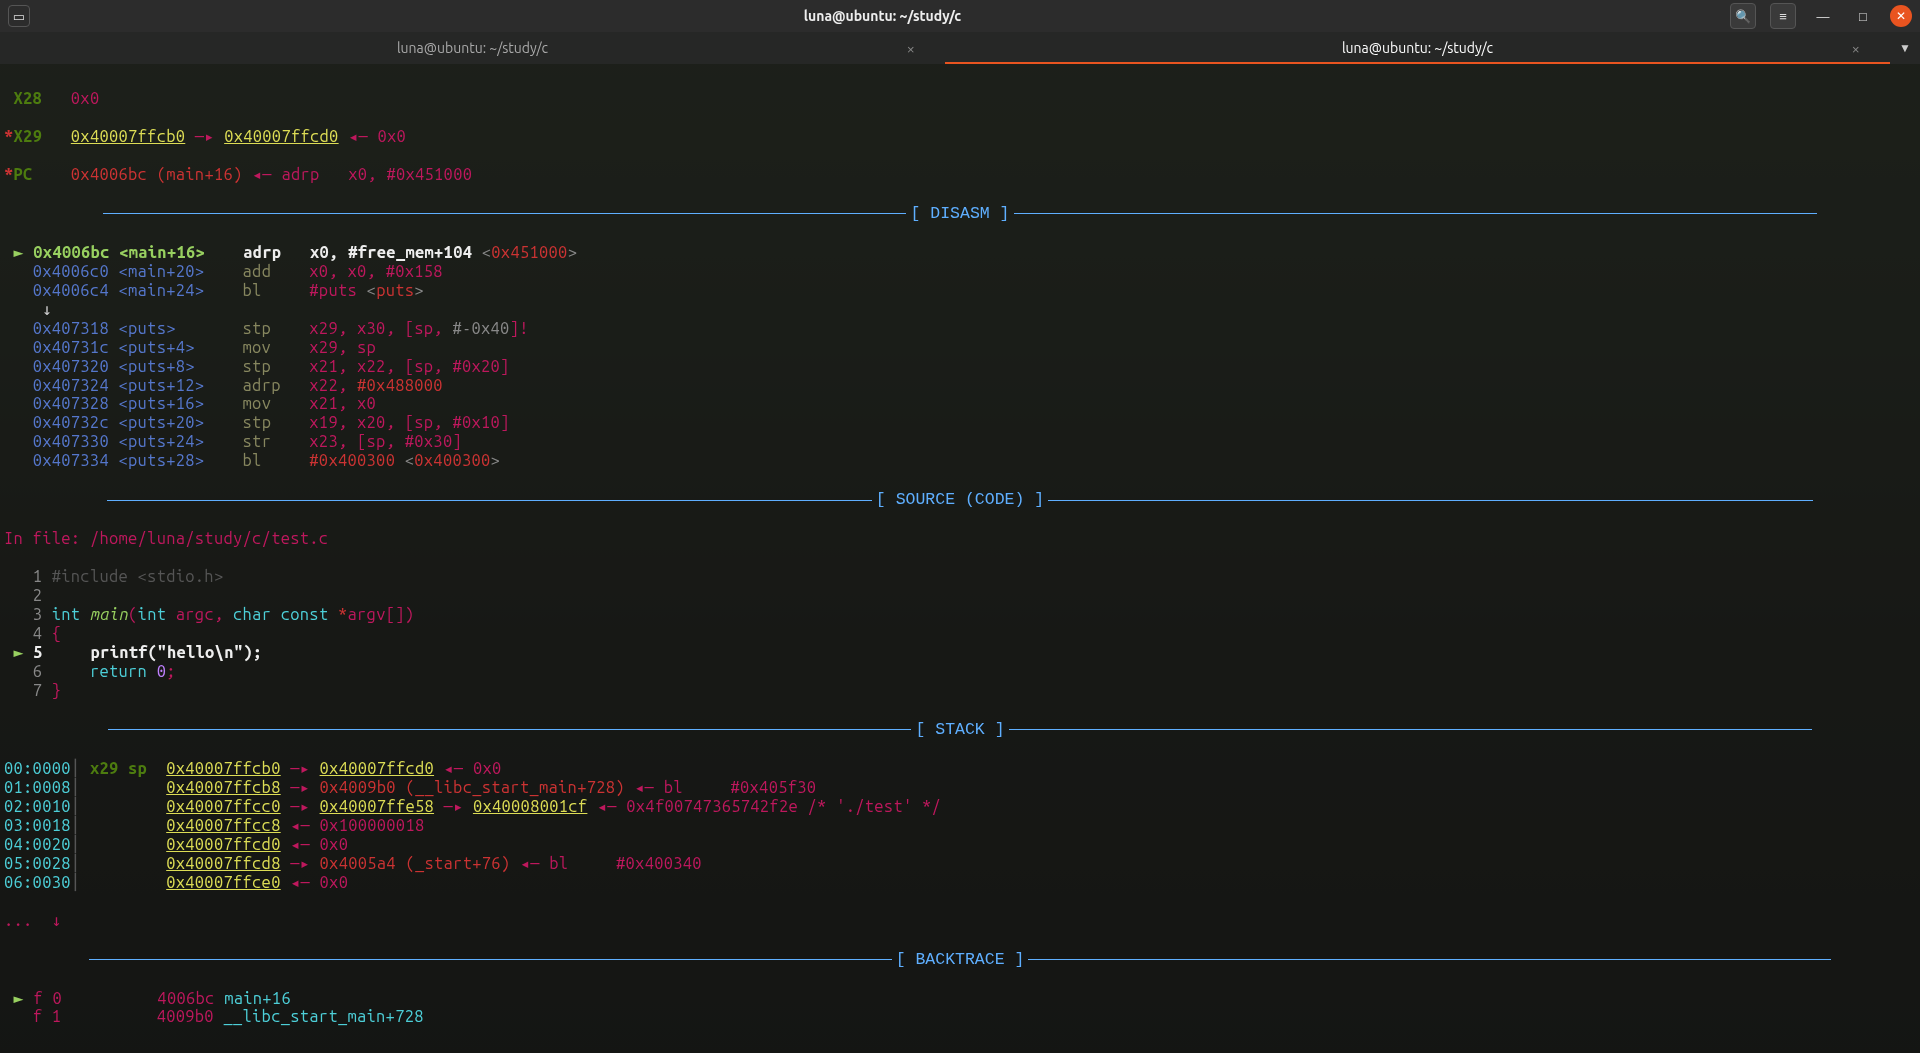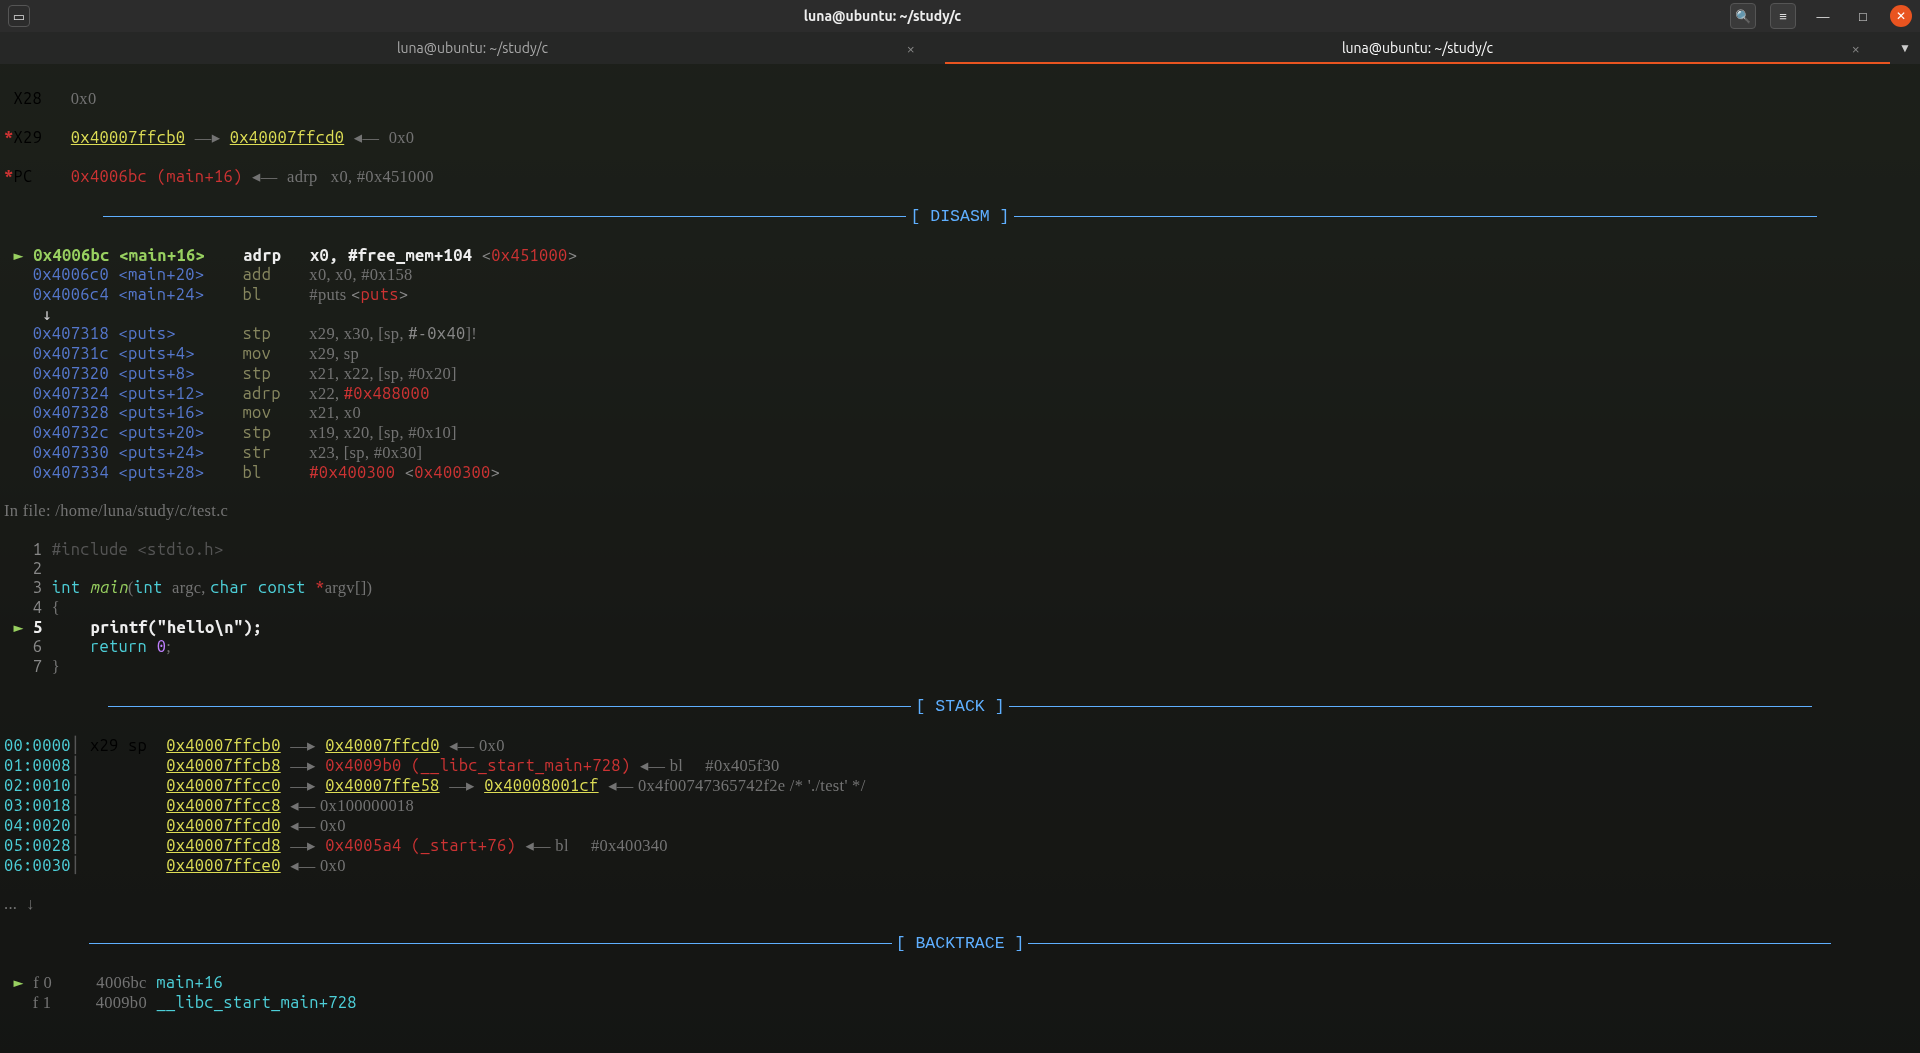--- a/index.html
+++ b/index.html
@@ -121,30 +121,30 @@
 .terminal {
   padding: 6px 4px;
   line-height: 1.15;
   white-space: pre;
   position: relative;
   z-index: 5;
   font-size: 16.5px;
   letter-spacing: 0.3px;
 }
 .line { display: block; }
-.c-cyan { color: #000000; font-weight: normal; }
+.c-cyan { color: #4d7c0f; font-weight: bold; }
 .c-cyan-n { color: #4dcfd8; }
 .c-red { color: #cc3333; font-weight: bold; }
 .c-red-n { color: #cc3333; }
 .c-yellow-u { color: #dddd55; text-decoration: underline; }
 .c-blue { color: #5577cc; }
 .c-gray { color: #555; margin-top: 14px; }
 .c-gray-l { color: #888; }
 .c-white { color: #eee; font-weight: bold; }
-.c-white-n { color: #737373; font-family: Liberation Serif, serif; }
+.c-white-n { color: #be185d; }
 .c-green { color: #98d060; font-weight: bold; }
 .c-green-n { color: #98d060; font-style: italic; }
 .c-olive { color: #87875f; }
 .c-purple { color: #c080ff; }
 .section-hr {
   color: #5fafff;
   text-align: center;
   letter-spacing: 0;
   position: relative;
 }
@@ -190,20 +190,21 @@
   </div>
   <div class="tab-add">▼</div>
 </div>
 
 <div class="terminal">
 <span class="line"><span class="c-cyan"> X28</span>   <span class="c-white-n">0x0</span></span>
 <span class="line"><span class="c-red">*</span><span class="c-cyan">X29</span>   <span class="c-yellow-u">0x40007ffcb0</span> <span class="c-white-n">—▸</span> <span class="c-yellow-u">0x40007ffcd0</span> <span class="c-white-n">◂—</span> <span class="c-white-n">0x0</span></span>
 <span class="line"><span class="c-red">*</span><span class="c-cyan">PC</span>    <span class="c-red-n">0x4006bc</span> <span class="c-red-n">(main+16)</span> <span class="c-white-n">◂—</span> <span class="c-white-n">adrp   x0, #0x451000</span></span>
 <div class="section-hr"><span class="hr-line"></span><span class="hr-label">[ <span>DISASM</span> ]</span><span class="hr-line"></span></div>
 <div id="disasm-container"><span class="line"><span class="c-green"> ►</span> <span class="c-green">0x4006bc</span> <span class="c-green">&lt;main+16&gt;</span>    <span class="c-white">adrp   x0, #free_mem+104</span> <span class="c-gray-l">&lt;</span><span class="c-red-n">0x451000</span><span class="c-gray-l">&gt;</span></span><span class="line">   <span class="c-blue">0x4006c0</span> <span class="c-blue">&lt;main+20&gt;</span>    <span class="c-olive">add    </span><span class="c-white-n">x0, x0, #0x158</span></span><span class="line">   <span class="c-blue">0x4006c4</span> <span class="c-blue">&lt;main+24&gt;</span>    <span class="c-olive">bl     </span><span class="c-white-n">#puts </span><span class="c-gray-l">&lt;</span><span class="c-red-n">puts</span><span class="c-gray-l">&gt;</span></span><span class="line">    ↓</span><span class="line">   <span class="c-blue">0x407318</span> <span class="c-blue">&lt;puts&gt;</span>       <span class="c-olive">stp    </span><span class="c-white-n">x29, x30, [sp, </span><span class="c-gray-l">#-0x40</span><span class="c-white-n">]!</span></span><span class="line">   <span class="c-blue">0x40731c</span> <span class="c-blue">&lt;puts+4&gt;</span>     <span class="c-olive">mov    </span><span class="c-white-n">x29, sp</span></span><span class="line">   <span class="c-blue">0x407320</span> <span class="c-blue">&lt;puts+8&gt;</span>     <span class="c-olive">stp    </span><span class="c-white-n">x21, x22, [sp, #0x20]</span></span><span class="line">   <span class="c-blue">0x407324</span> <span class="c-blue">&lt;puts+12&gt;</span>    <span class="c-olive">adrp   </span><span class="c-white-n">x22, </span><span class="c-red-n">#0x488000</span></span><span class="line">   <span class="c-blue">0x407328</span> <span class="c-blue">&lt;puts+16&gt;</span>    <span class="c-olive">mov    </span><span class="c-white-n">x21, x0</span></span><span class="line">   <span class="c-blue">0x40732c</span> <span class="c-blue">&lt;puts+20&gt;</span>    <span class="c-olive">stp    </span><span class="c-white-n">x19, x20, [sp, #0x10]</span></span><span class="line">   <span class="c-blue">0x407330</span> <span class="c-blue">&lt;puts+24&gt;</span>    <span class="c-olive">str    </span><span class="c-white-n">x23, [sp, #0x30]</span></span><span class="line">   <span class="c-blue">0x407334</span> <span class="c-blue">&lt;puts+28&gt;</span>    <span class="c-olive">bl     </span><span class="c-red-n">#0x400300 </span><span class="c-gray-l">&lt;</span><span class="c-red-n">0x400300</span><span class="c-gray-l">&gt;</span></span></div>
+<div class="section-hr"><span class="hr-line" style="width:40%"></span><span class="hr-label">[ <span>SOURCE (CODE)</span> ]</span><span class="hr-line" style="width:40%"></span></div>
 <span class="line"><span class="c-white-n">In file: </span><span class="c-white-n">/home/luna/study/c/test.c</span></span>
 <div id="source-container"><span class="line">   <span class="c-gray-l">1</span> <span class="c-gray">#include &lt;stdio.h&gt;</span></span><span class="line">   <span class="c-gray-l">2</span> </span><span class="line">   <span class="c-gray-l">3</span> <span class="c-cyan-n">int </span><span class="c-green-n">main</span><span class="c-white-n">(</span><span class="c-cyan-n">int </span><span class="c-white-n">argc, </span><span class="c-cyan-n">char const </span><span class="c-red-n">*</span><span class="c-white-n">argv[])</span></span><span class="line">   <span class="c-gray-l">4</span> <span class="c-white-n">{</span></span><span class="line"> <span class="c-green">►</span> <span class="c-white">5     printf("hello\n");</span></span><span class="line">   <span class="c-gray-l">6</span>     <span class="c-cyan-n">return </span><span class="c-purple">0</span><span class="c-white-n">;</span></span><span class="line">   <span class="c-gray-l">7</span> <span class="c-white-n">}</span></span></div>
 <div class="section-hr"><span class="hr-line"></span><span class="hr-label">[ <span>STACK</span> ]</span><span class="hr-line"></span></div>
 <div id="stack-container"><span class="line"><span class="c-cyan-n">00:0000</span><span class="c-gray">│</span> <span class="c-cyan">x29 sp</span>  <span class="c-yellow-u">0x40007ffcb0</span> <span class="c-white-n">—▸</span> <span class="c-yellow-u">0x40007ffcd0</span> <span class="c-white-n">◂— 0x0</span></span><span class="line"><span class="c-cyan-n">01:0008</span><span class="c-gray">│</span>         <span class="c-yellow-u">0x40007ffcb8</span> <span class="c-white-n">—▸</span> <span class="c-red-n">0x4009b0 (__libc_start_main+728)</span> <span class="c-white-n">◂— bl     #0x405f30</span></span><span class="line"><span class="c-cyan-n">02:0010</span><span class="c-gray">│</span>         <span class="c-yellow-u">0x40007ffcc0</span> <span class="c-white-n">—▸</span> <span class="c-yellow-u">0x40007ffe58</span> <span class="c-white-n">—▸</span> <span class="c-yellow-u">0x40008001cf</span> <span class="c-white-n">◂— 0x4f00747365742f2e /* './test' */</span></span><span class="line"><span class="c-cyan-n">03:0018</span><span class="c-gray">│</span>         <span class="c-yellow-u">0x40007ffcc8</span> <span class="c-white-n">◂— 0x100000018</span></span><span class="line"><span class="c-cyan-n">04:0020</span><span class="c-gray">│</span>         <span class="c-yellow-u">0x40007ffcd0</span> <span class="c-white-n">◂— 0x0</span></span><span class="line"><span class="c-cyan-n">05:0028</span><span class="c-gray">│</span>         <span class="c-yellow-u">0x40007ffcd8</span> <span class="c-white-n">—▸</span> <span class="c-red-n">0x4005a4 (_start+76)</span> <span class="c-white-n">◂— bl     #0x400340</span></span><span class="line"><span class="c-cyan-n">06:0030</span><span class="c-gray">│</span>         <span class="c-yellow-u">0x40007ffce0</span> <span class="c-white-n">◂— 0x0</span></span></div>
 <span class="line c-white-n">...  ↓</span>
 <div class="section-hr"><span class="hr-line"></span><span class="hr-label">[ <span>BACKTRACE</span> ]</span><span class="hr-line"></span></div>
 <div id="backtrace-container"><span class="line"><span class="c-green"> ►</span> <span class="c-white-n">f 0</span><span class="c-white-n">          4006bc</span> <span class="c-cyan-n">main+16</span></span><span class="line">   <span class="c-white-n">f 1</span><span class="c-white-n">          4009b0</span> <span class="c-cyan-n">__libc_start_main+728</span></span></div>
 
 
 </div>

